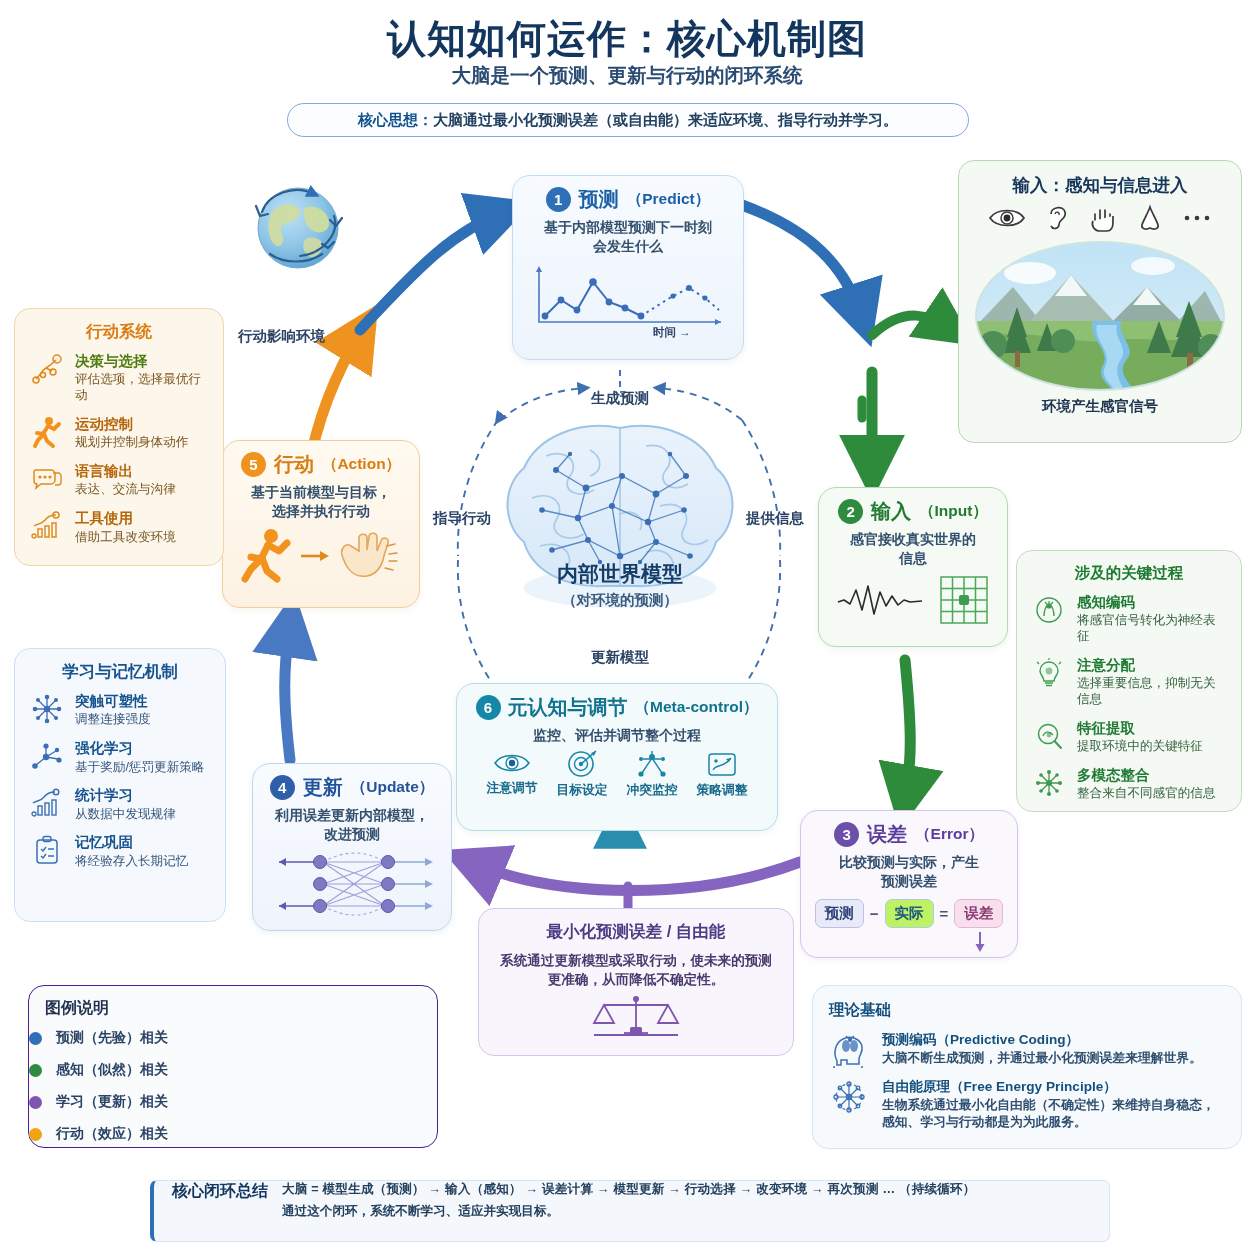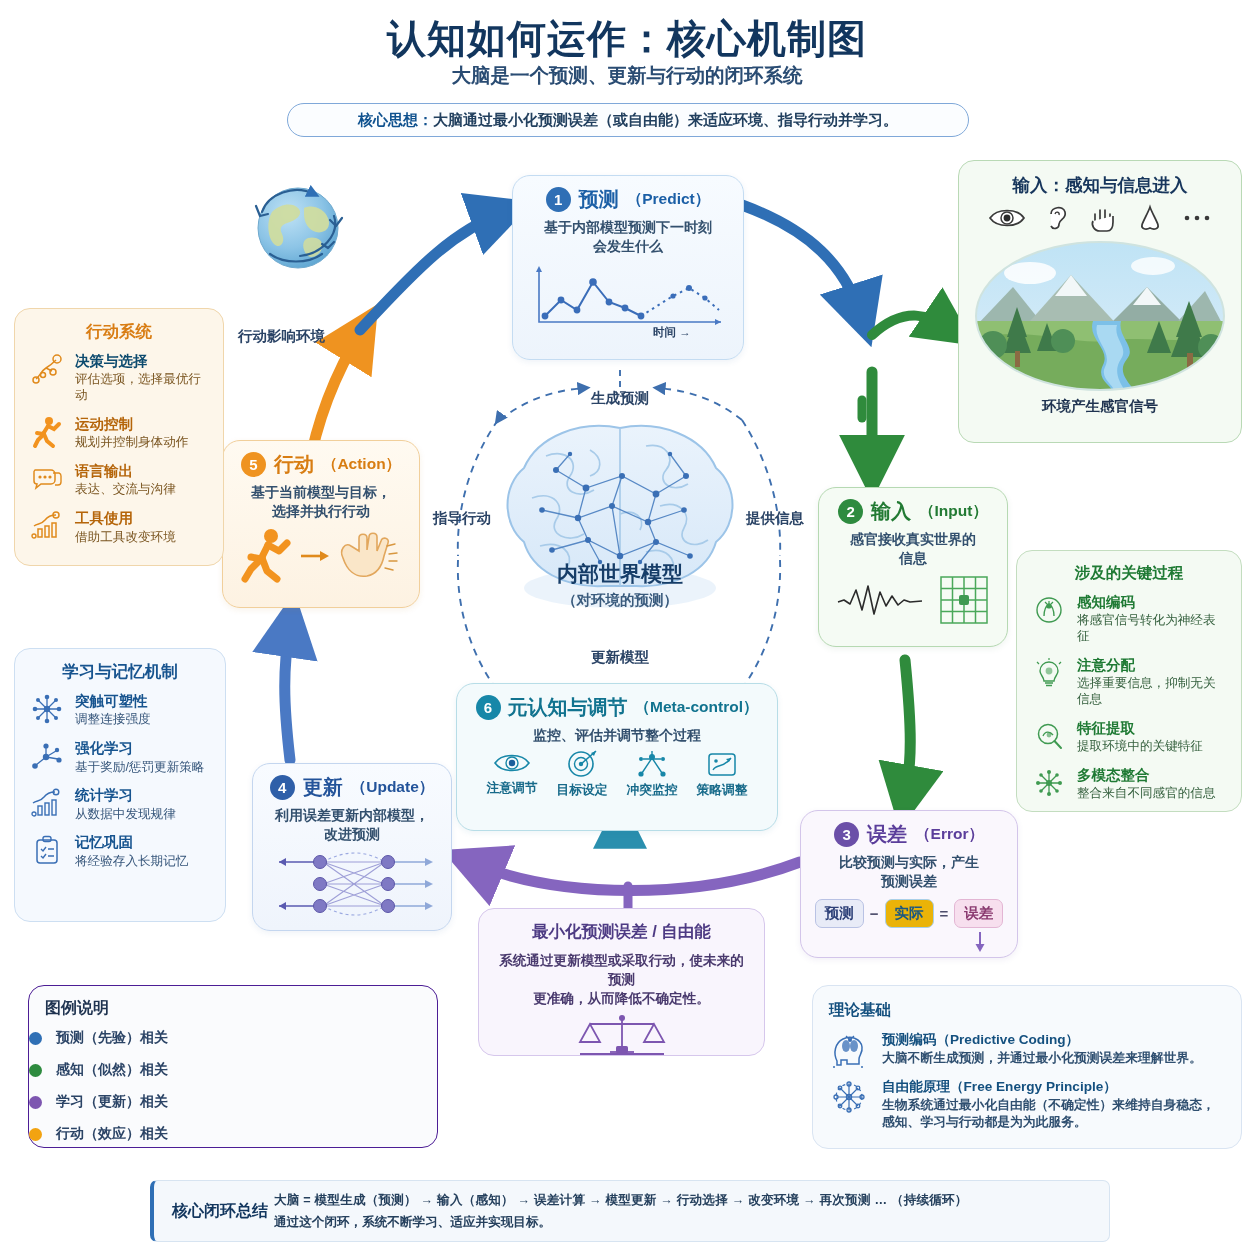--- a/index.html
+++ b/index.html
@@ -42,21 +42,21 @@
 
   
   #theory{left:812px;top:985px;width:430px;height:164px;background:#f7fafd;border:1px solid #d9e4f2;}
   #theory h3{text-align:left;margin:0 0 10px 0;font-size:15.5px;color:#14507f;}
   .th{display:flex;gap:11px;margin-bottom:9px;}
   .th .t1{font-size:13.6px;font-weight:bold;color:#14507f;}
   .th .t2{font-size:12.8px;color:#2f4f70;line-height:1.35;font-weight:bold;}
 
   
   #summary{left:150px;top:1180px;width:960px;height:62px;background:#f4f8fc;border:1px solid #d7e4f1;
-     border-left:4px solid #2f6fb5;border-radius:7px;display:flex;align-items:center;padding:0 18px;box-sizing:border-box;gap:6px;}
+     border-left:4px solid #2f6fb5;border-radius:7px;display:flex;padding:0 18px;box-sizing:border-box;gap:14px;}
   #summary .slbl{font-size:16px;font-weight:bold;color:#12365e;white-space:nowrap;}
   #summary .sl1{font-size:12.6px;color:#25405d;font-weight:bold;letter-spacing:.2px;}
   #summary .sl2{font-size:12.6px;color:#25405d;font-weight:bold;margin-top:5px;}
 
   
   .clab{font-size:14.5px;font-weight:bold;color:#2b4466;}
   #brainTitle{font-size:21px;font-weight:bold;color:#163d68;}
   #brainSub{font-size:14.5px;font-weight:bold;color:#3a5b7d;}
 
   
@@ -376,21 +376,21 @@
     <div class="head">
       <div class="badge" style="background:#6b4fa8;">3</div>
       <div class="zh" style="color:#5b3e9b;">误差</div>
       <div class="en" style="color:#5b3e9b;">（Error）</div>
     </div>
     <div class="desc">比较预测与实际，产生</div>
     <div class="desc">预测误差</div>
     <div style="display:flex;align-items:center;justify-content:center;gap:6px;margin-top:8px;">
       <div class="chip" style="background:#e8ebf7;border:1px solid #b9c2e4;color:#2c3f77;">预测</div>
       <div style="font-size:15px;font-weight:bold;color:#4c4c6b;">−</div>
-      <div class="chip" style="background:#eab308;border:1px solid #a9cfe8;color:#1c5880;">实际</div>
+      <div class="chip" style="background:#bef264;border:1px solid #a9cfe8;color:#1c5880;">实际</div>
       <div style="font-size:15px;font-weight:bold;color:#4c4c6b;">=</div>
       <div class="chip" style="background:#f7dfee;border:1px solid #e3b6d4;color:#8a3a70;">误差</div>
     </div>
     <svg class="abs" style="left:172px;top:120px;" width="14" height="22" viewBox="0 0 14 22">
       <path d="M7,1 L7,16" stroke="#8565bf" stroke-width="2" fill="none"></path>
         <path d="M7,21 L2.5,13 L11.5,13 Z" fill="#8565bf"></path>
     </svg>
   </div>
 
   <div class="abs node" style="left:252px;top:763px;width:200px;height:168px;background:linear-gradient(180deg,#f8fbff,#eff4fc);
@@ -595,21 +595,21 @@
             </g>
           <g fill="none" stroke="#e08a1c" stroke-width="1.5">
               <circle cx="26" cy="5" r="4"></circle>
               <circle cx="5" cy="26" r="3"></circle>
               <circle cx="22" cy="18" r="3"></circle>
               <circle cx="12" cy="21" r="2.5"></circle>
             </g>
           </svg>
       </div>
       <div>
-          <div class="t1" style="color:#0c4a6e;">决策与选择</div>
+          <div class="t1" style="color:#4d7c0f;">决策与选择</div>
         <div class="t2" style="color:#7a5520;">评估选项，选择最优行动</div>
         </div>
     </div>
 
     <div class="prow">
       <div class="ico">
         <svg width="28" height="32" viewBox="0 0 28 32">
             <circle cx="16" cy="5" r="4" fill="#f2931f"></circle>
           <path d="M15,10 L10,18 L4,17" stroke="#f2931f" stroke-width="4" fill="none" stroke-linecap="round"></path>
           <path d="M15,10 L21,13 L26,8" stroke="#f2931f" stroke-width="4" fill="none" stroke-linecap="round"></path>
@@ -739,21 +739,21 @@
           <path d="M16,15 L22,15 M16,22 L22,22" stroke="#3a6fb5" stroke-width="1.4"></path>
           </svg>
       </div>
       <div>
           <div class="t1" style="color:#17548f;">记忆巩固</div>
         <div class="t2" style="color:#35557a;">将经验存入长期记忆</div>
         </div>
     </div>
   </div>
 
-  <div class="abs panel" style="left:478px;top:908px;width:287px;height:148px;background:#f9f5fd;border:1.6px solid #d6c7ec;">
+  <div class="abs panel" style="left:478px;top:908px;width:316px;height:148px;background:#f9f5fd;border:1.6px solid #d6c7ec;">
     <h3 style="color:#4e3b84;font-size:16.5px;margin-bottom:8px;">最小化预测误差 / 自由能</h3>
     <div class="ctr" style="font-size:13.6px;font-weight:bold;color:#4a3a6e;line-height:1.4;">系统通过更新模型或采取行动，使未来的预测</div>
     <div class="ctr" style="font-size:13.6px;font-weight:bold;color:#4a3a6e;line-height:1.4;">更准确，从而降低不确定性。</div>
     <div style="display:flex;justify-content:center;margin-top:4px;">
       <svg width="96" height="46" viewBox="0 0 96 46">
         <g stroke="#7d56b0" stroke-width="1.8" fill="none">
           <path d="M48,6 L48,36"></path>
             <path d="M16,12 L80,12"></path>
           <path d="M16,12 L6,30 L26,30 Z"></path>
             <path d="M80,12 L70,30 L90,30 Z"></path>

